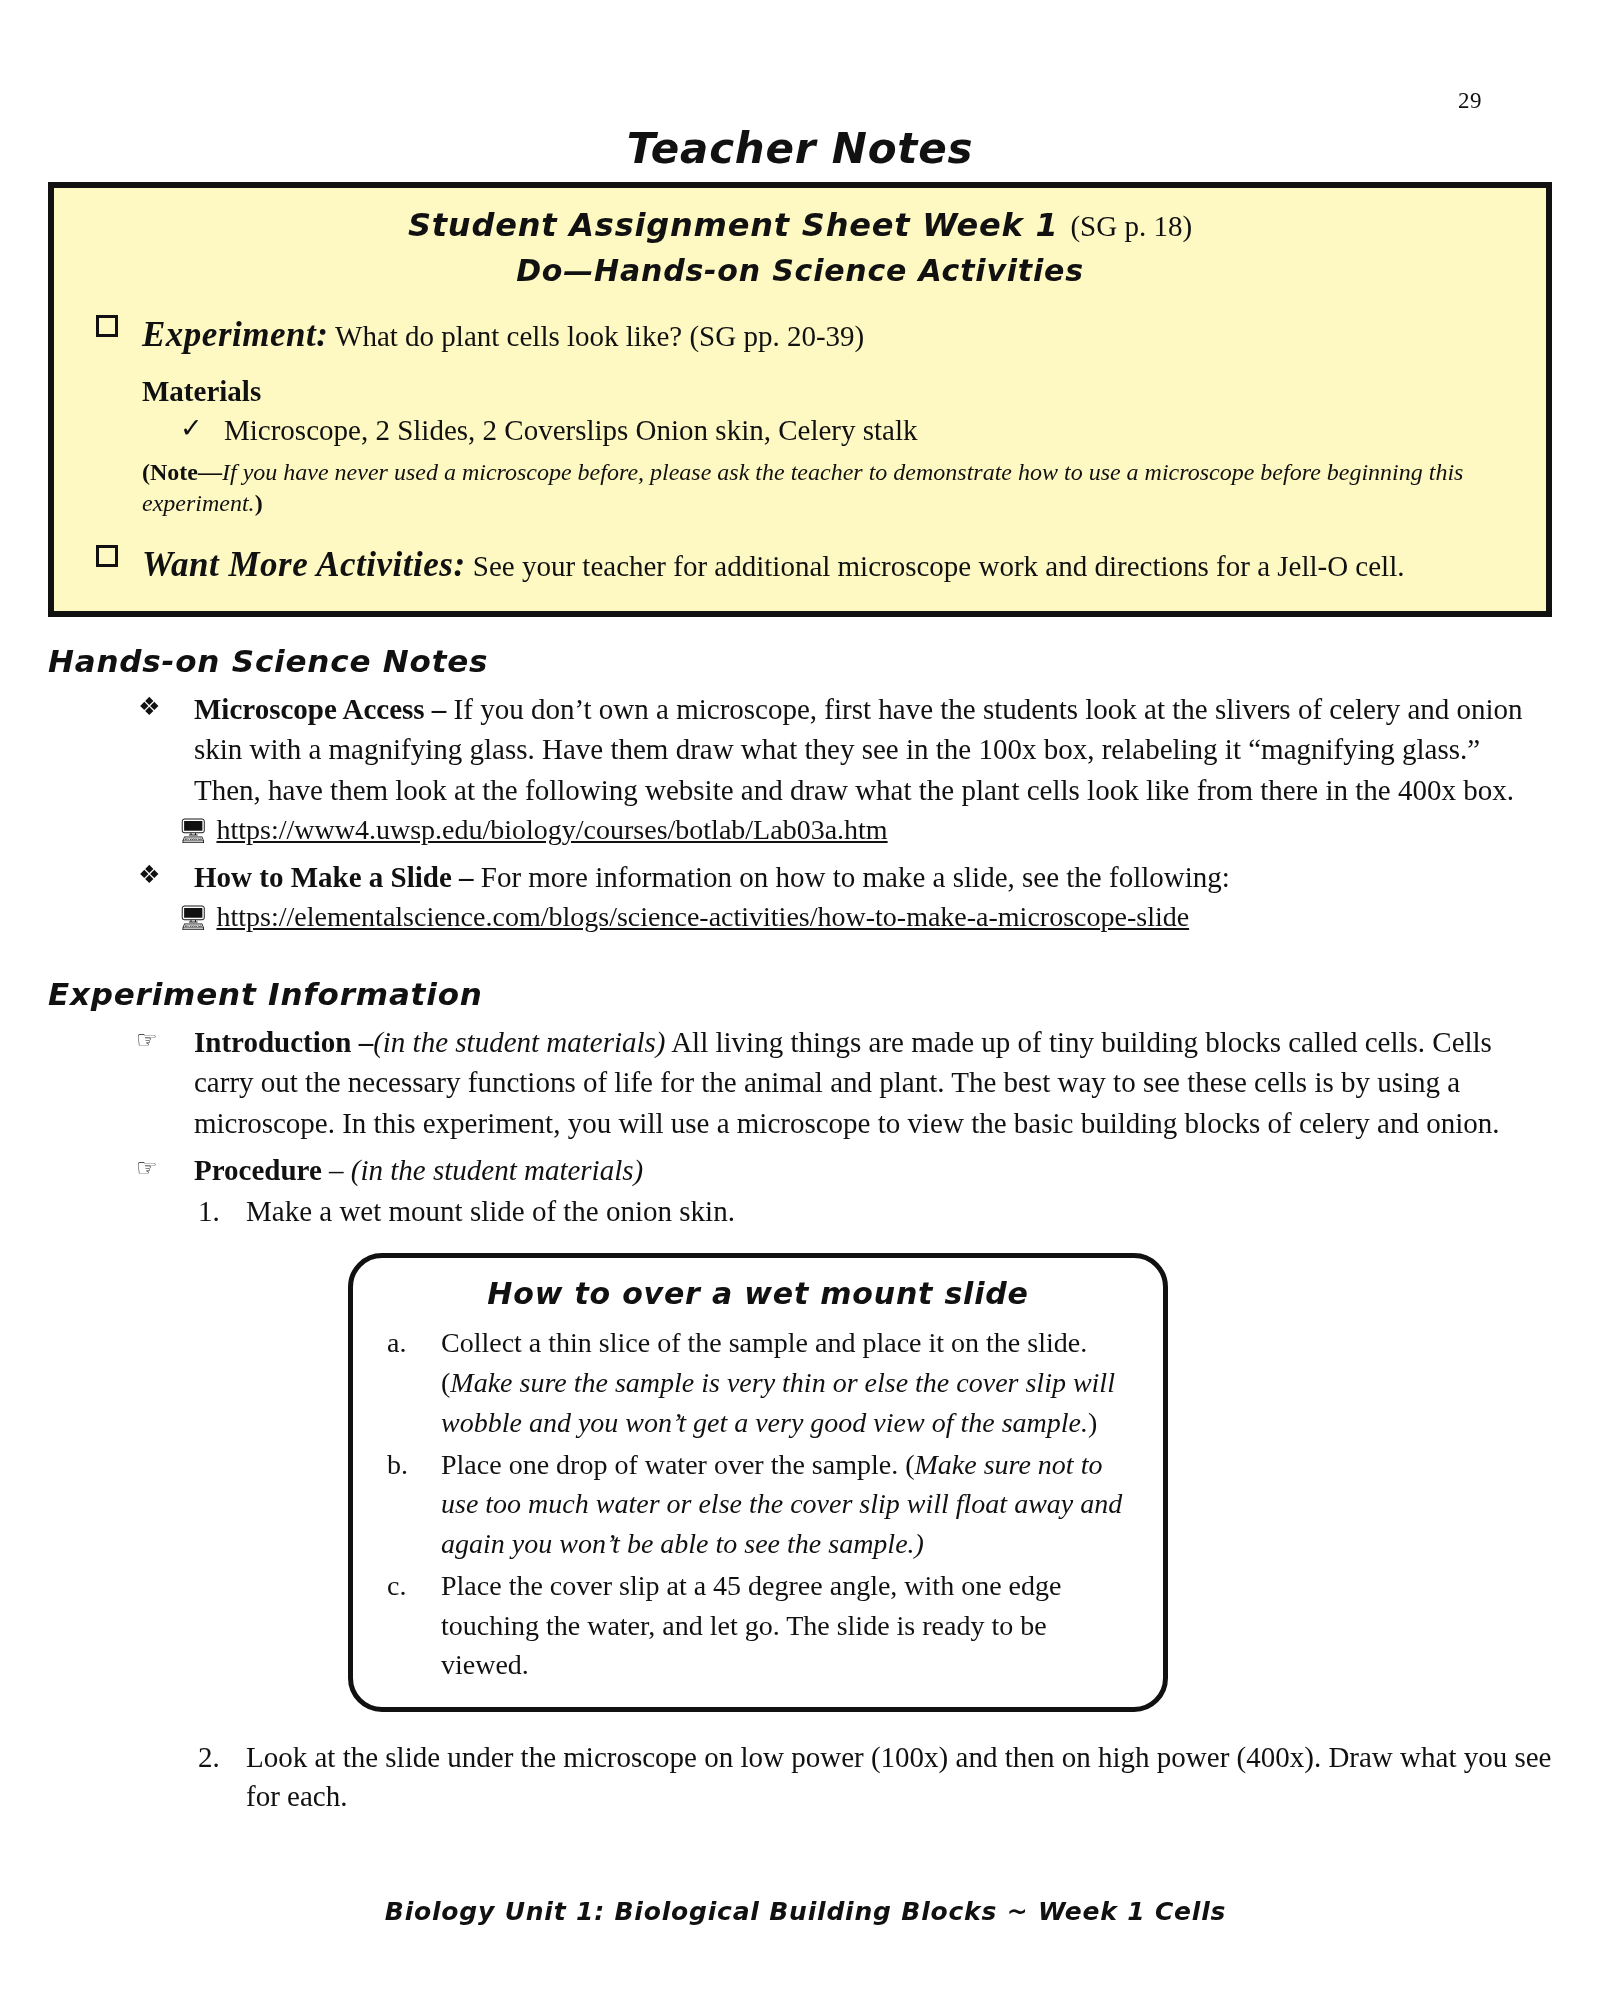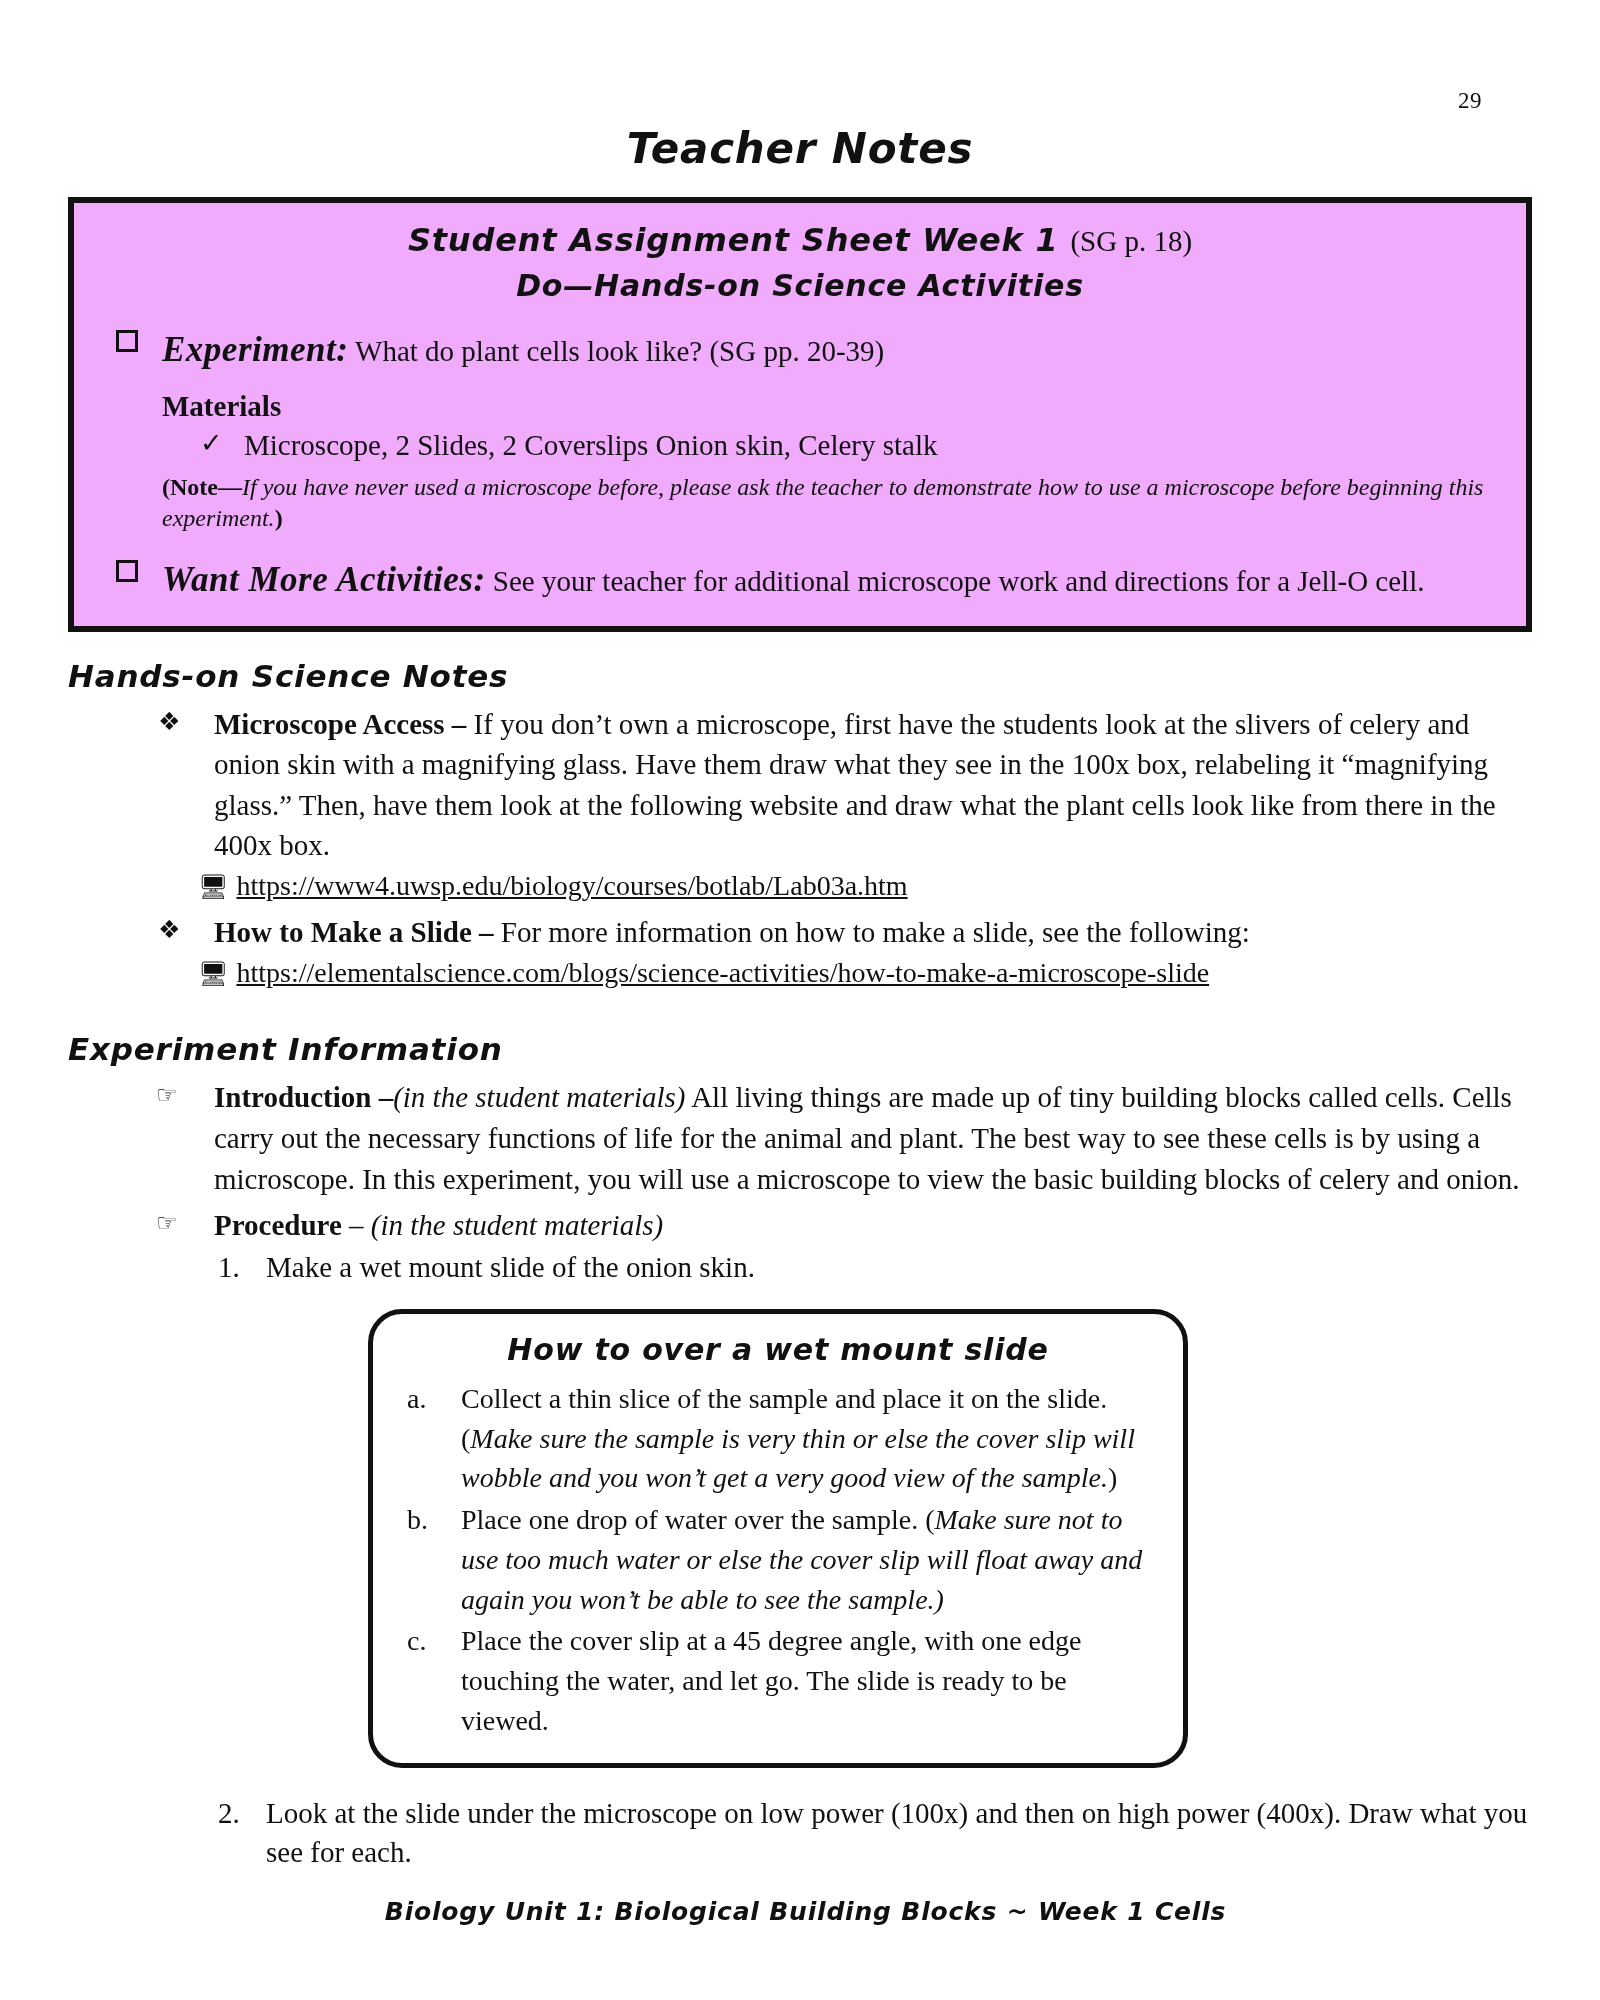--- a/index.html
+++ b/index.html
@@ -14,21 +14,21 @@
     color: #111111;
     position: relative;
     overflow: hidden;
   }
 
   .page {
     position: relative;
     width: 1600px;
     height: 2000px;
     box-sizing: border-box;
-    padding: 0 68px;
+    padding: 0 48px;
   }
 
   
   .page-number {
     position: absolute;
     top: 88px;
     right: 118px;
     font-family: "Liberation Serif", serif;
     font-size: 23px;
     letter-spacing: .5px;
@@ -45,23 +45,23 @@
   .doc-title {
     text-align: center;
     font-size: 42px;
     margin: 0;
     padding-top: 128px;
     line-height: 1;
   }
 
   
   .assignment-box {
-    margin-top: 27px;
+    margin-top: 12px;
     border: 6px solid #111111;
-    background: #f0abfc;
+    background: #fef9c3;
     padding: 16px 26px 22px 26px;
     box-sizing: border-box;
   }
   .box-title {
     text-align: center;
     font-size: 32px;
     line-height: 1.35;
     margin: 0;
   }
   .box-title .plain {

